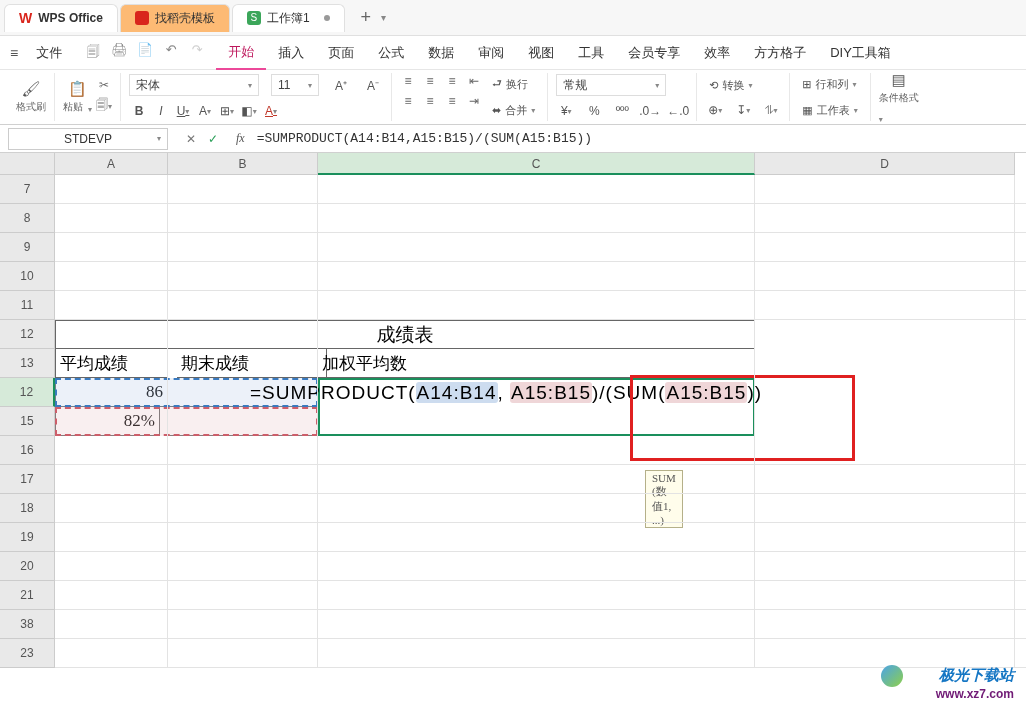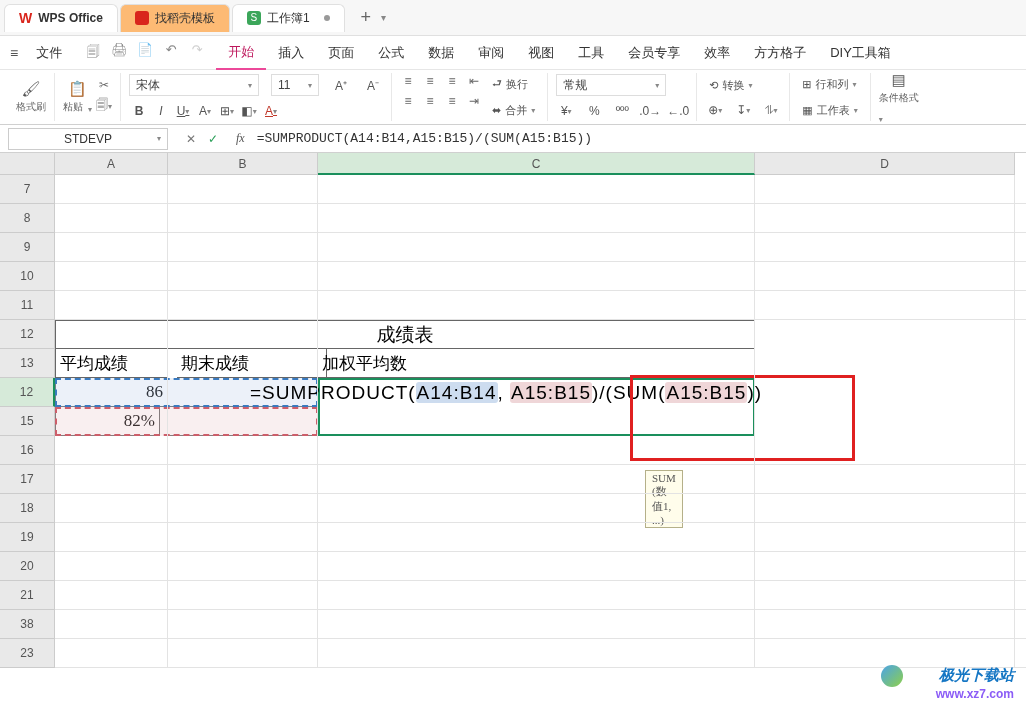--- a/index.html
+++ b/index.html
@@ -77,21 +77,21 @@
 .big-formula .ref1 { background:#cddcef; border-radius:3px; padding:0 1px; }
 .big-formula .ref2 { background:#efd6d8; border-radius:3px; padding:0 1px; }
 .big-formula .ref3 { background:#efd6d8; border-radius:3px; padding:0 1px; }
 
 .hint-box { position:absolute; background:#fffdeb; border:1px solid #b5b089; font-size:11px; padding:1px 6px; color:#555; font-family:"SimSun",serif; }
 .red-annot { position:absolute; border:3px solid #e02020; pointer-events:none; }
 
 
 .watermark { position:absolute; right:12px; bottom:6px; text-align:right; }
 .wm-top { font-size:15px; color:#1677c4; font-weight:bold; font-style:italic;margin-left:32px; }
-.wm-bot { font-size:12px; color:#8b5cf6; font-weight:bold; }
+.wm-bot { font-size:12px; color:#701a75; font-weight:bold; }
 .wm-ic { display:inline-block; width:22px; height:22px; background:linear-gradient(135deg,#4aa3e8,#8ed04a); border-radius:50%; vertical-align:middle; margin-right:4px; }
 </style>
 </head>
 <body>
 
 <div class="titlebar">
   <div class="app-tab app">
     <span class="app-logo">W</span>
     <span>WPS Office</span>
   </div>

